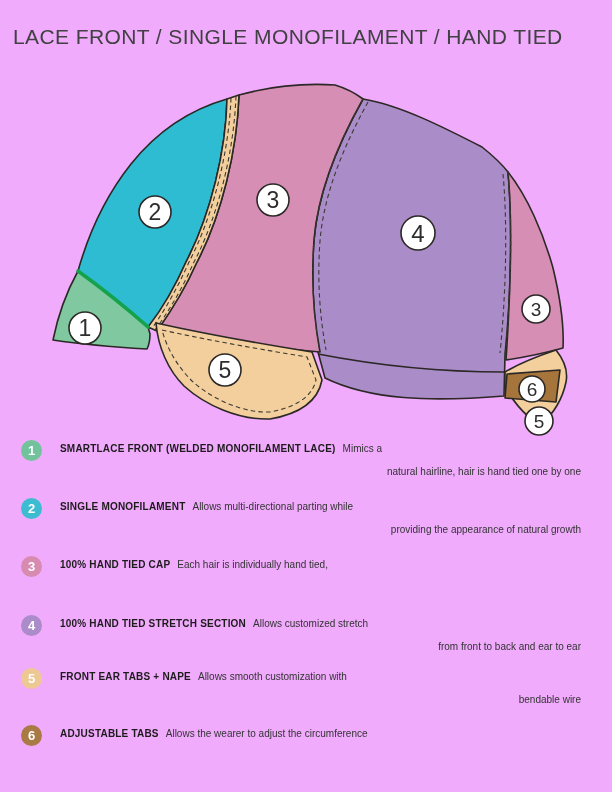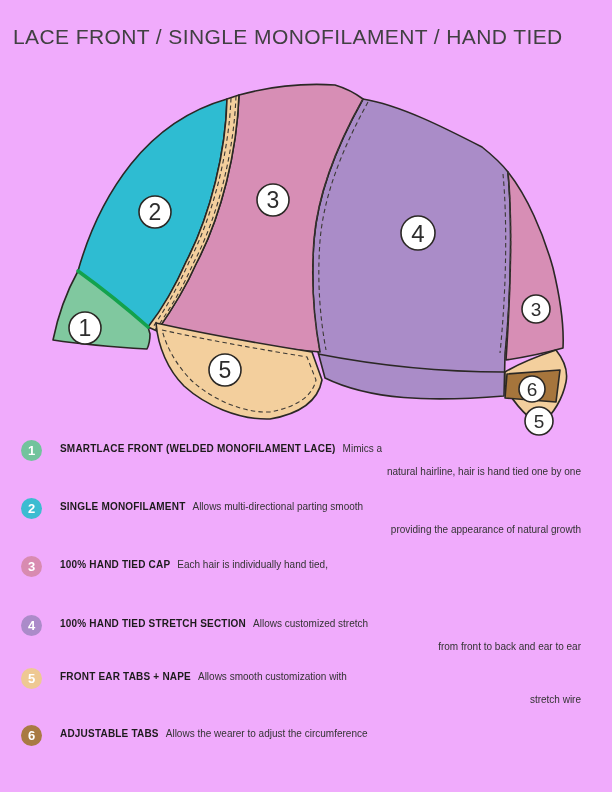--- a/index.html
+++ b/index.html
@@ -123,21 +123,21 @@
         <text x="10.5" y="15.2" text-anchor="middle">1</text>
       </svg>
       <div class="ltext"><span class="lbold">SMARTLACE FRONT (WELDED MONOFILAMENT LACE)</span><span class="lrest">Mimics a</span><span class="lline2">natural hairline, hair is hand tied one by one</span></div>
     </div>
 
     <div class="legend-item" style="top:495px">
       <svg class="bullet" width="21" height="21">
         <circle cx="10.5" cy="10.5" r="10.5" fill="#3cbcd1"></circle>
         <text x="10.5" y="15.2" text-anchor="middle">2</text>
       </svg>
-      <div class="ltext"><span class="lbold">SINGLE MONOFILAMENT</span><span class="lrest">Allows multi-directional parting smooth</span><span class="lline2">providing the appearance of natural growth</span></div>
+      <div class="ltext"><span class="lbold">SINGLE MONOFILAMENT</span><span class="lrest">Allows multi-directional parting while</span><span class="lline2">providing the appearance of natural growth</span></div>
     </div>
 
     <div class="legend-item" style="top:553px">
       <svg class="bullet" width="21" height="21">
         <circle cx="10.5" cy="10.5" r="10.5" fill="#d88bb0"></circle>
         <text x="10.5" y="15.2" text-anchor="middle">3</text>
       </svg>
       <div class="ltext"><span class="lbold">100% HAND TIED CAP</span><span class="lrest">Each hair is individually hand tied,</span></div>
     </div>
 
@@ -147,21 +147,21 @@
         <text x="10.5" y="15.2" text-anchor="middle">4</text>
       </svg>
       <div class="ltext"><span class="lbold">100% HAND TIED STRETCH SECTION</span><span class="lrest">Allows customized stretch</span><span class="lline2">from front to back and ear to ear</span></div>
     </div>
 
     <div class="legend-item" style="top:665px">
       <svg class="bullet" width="21" height="21">
         <circle cx="10.5" cy="10.5" r="10.5" fill="#eec893"></circle>
         <text x="10.5" y="15.2" text-anchor="middle">5</text>
       </svg>
-      <div class="ltext"><span class="lbold">FRONT EAR TABS + NAPE</span><span class="lrest">Allows smooth customization with</span><span class="lline2">stretch wire</span></div>
+      <div class="ltext"><span class="lbold">FRONT EAR TABS + NAPE</span><span class="lrest">Allows smooth customization with</span><span class="lline2">bendable wire</span></div>
     </div>
 
     <div class="legend-item" style="top:722px">
       <svg class="bullet" width="21" height="21">
         <circle cx="10.5" cy="10.5" r="10.5" fill="#a97a43"></circle>
         <text x="10.5" y="15.2" text-anchor="middle">6</text>
       </svg>
       <div class="ltext"><span class="lbold">ADJUSTABLE TABS</span><span class="lrest">Allows the wearer to adjust the circumference</span><span class="lline2"></span></div>
     </div>
 

